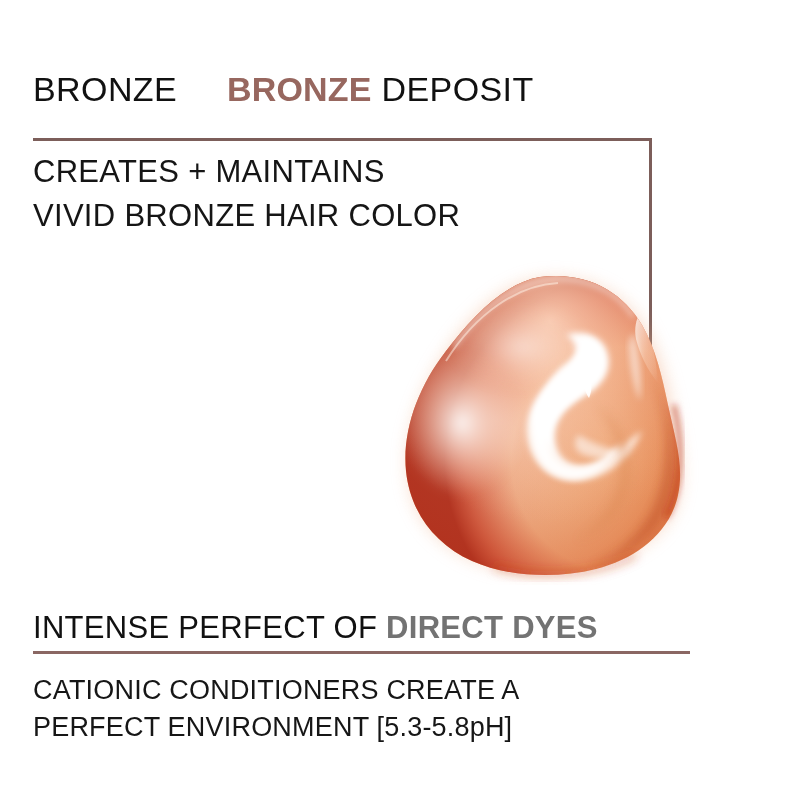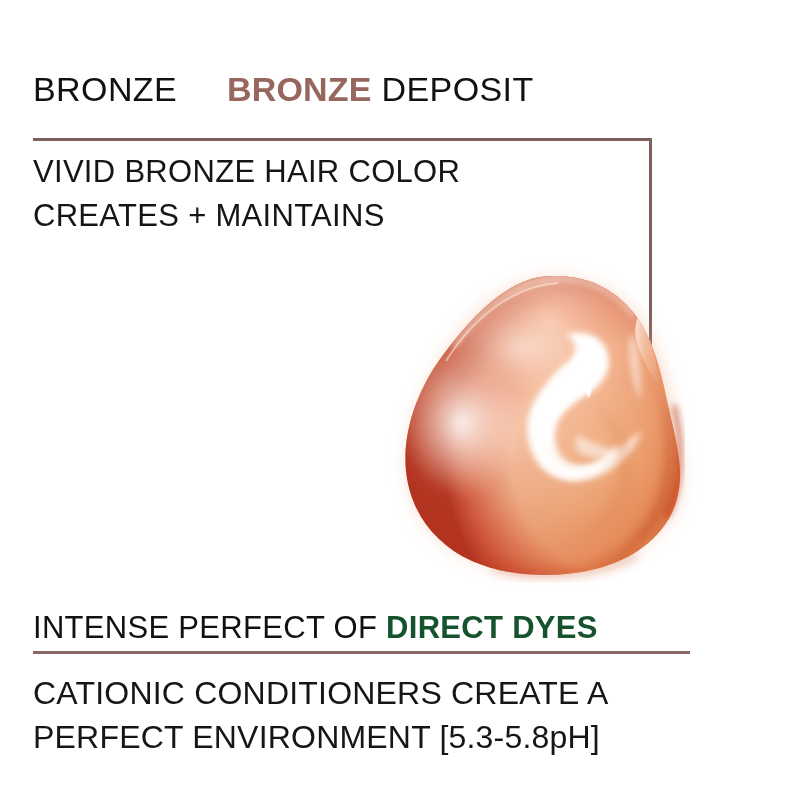--- a/index.html
+++ b/index.html
@@ -100,21 +100,21 @@
     background: #8a6763;
   }
 
   .bottom-body {
     position: absolute;
     left: 33px;
     top: 672px;
     width: 620px;
   }
   .bottom-body-line {
-    font-size: 32px;
+    font-size: 27px;
     line-height: 1.36;
     letter-spacing: 0.2px;
     color: #161616;
     font-weight: 400;
     white-space: nowrap;
   }
 
   
   .blob-wrap {
     position: absolute;
@@ -135,22 +135,22 @@
 <div id="infographic">
 
   <div class="top-block">
     <div class="headline"><span>BRONZE </span><span class="accent" style="color: rgb(151, 103, 95);">BRONZE</span><span> DEPOSIT</span></div>
   </div>
 
   <div class="rule-horizontal" style="background: rgb(124, 94, 90);"></div>
   <div class="rule-vertical" style="background: rgb(124, 94, 90);"></div>
 
   <div class="subhead">
+    <div class="subhead-line">CREATES + MAINTAINS</div>
     <div class="subhead-line">VIVID BRONZE HAIR COLOR</div>
-    <div class="subhead-line">CREATES + MAINTAINS</div>
   </div>
 
   <div class="blob-wrap">
     <svg viewBox="0 0 320 330" xmlns="http://www.w3.org/2000/svg" aria-hidden="true">
       <defs>
         <radialGradient id="bodyGrad" cx="33%" cy="48%" r="78%">
           <stop offset="0%" stop-color="#fae2cd"></stop>
           <stop offset="22%" stop-color="#f4c5a0"></stop>
           <stop offset="50%" stop-color="#efaf80"></stop>
           <stop offset="78%" stop-color="#e8945f"></stop>
@@ -299,21 +299,21 @@
                  C 264 284, 232 304, 198 312
                  C 240 296, 268 262, 274 220
                  C 280 180, 274 146, 262 120 Z" fill="#b8441f" opacity="0.45" filter="url(#midSoft)"></path>
       </g>
 
       <path d="M 284 150 C 294 192, 292 232, 276 262" fill="none" stroke="#b4200f" stroke-opacity="0.55" stroke-width="5" filter="url(#softEdge)"></path>
       <path d="M 246 300 C 210 320, 150 324, 104 312" fill="none" stroke="#c23a1c" stroke-opacity="0.30" stroke-width="7" filter="url(#midSoft)"></path>
     </svg>
   </div>
 
-  <div class="bottom-heading"><span>INTENSE  PERFECT OF </span><span class="accent" style="color: #14532d; margin-top: 24px;">DIRECT DYES</span></div>
+  <div class="bottom-heading"><span>INTENSE  PERFECT OF </span><span class="accent" style="color: #737373; margin-top: 24px;">DIRECT DYES</span></div>
 
   <div class="rule-bottom" style="background: rgb(138, 103, 99);"></div>
 
   <div class="bottom-body">
     <div class="bottom-body-line">CATIONIC CONDITIONERS CREATE A</div>
     <div class="bottom-body-line">PERFECT ENVIRONMENT [5.3-5.8pH]</div>
   </div>
 
 </div>
 

